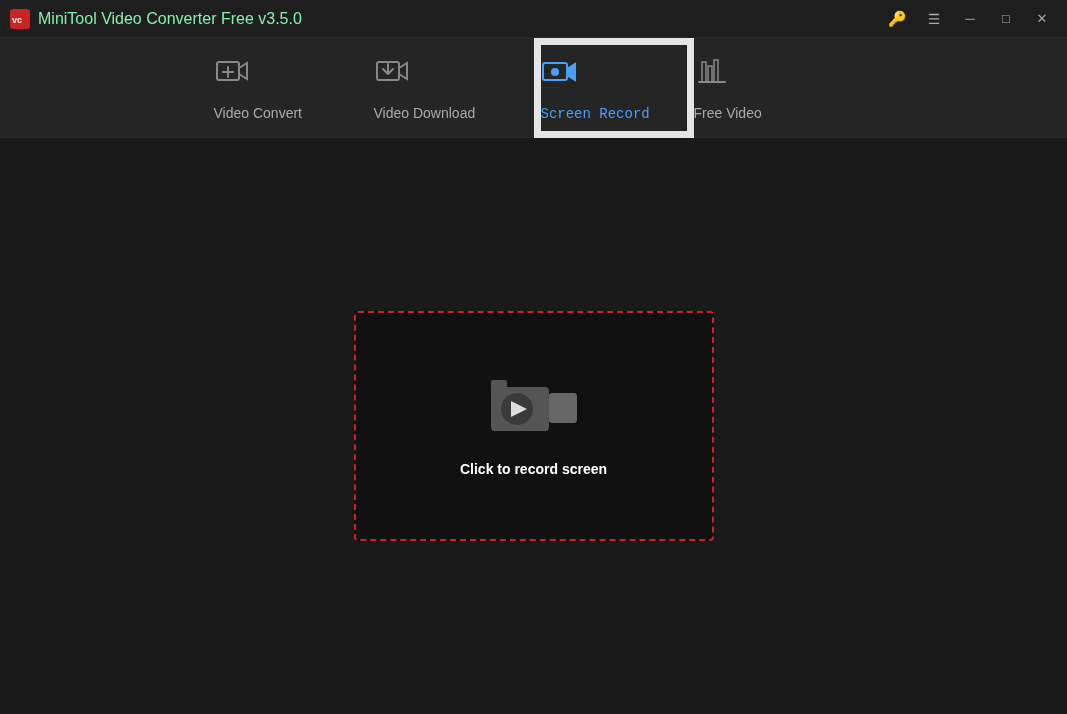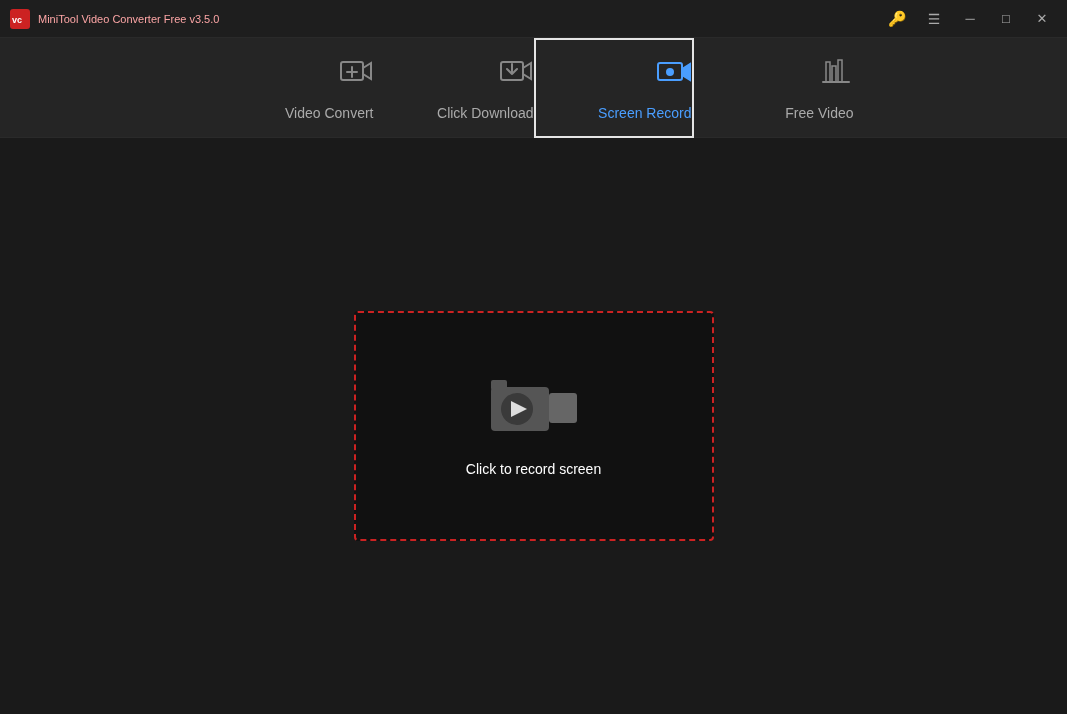--- a/index.html
+++ b/index.html
@@ -40,22 +40,22 @@
       background: #cc2222;
       border-radius: 3px;
       display: flex;
       align-items: center;
       font-size: 11px;
       font-weight: bold;
       color: white;
     }
 
     .titlebar-title {
-      color: #fca5a5;
-      font-size: 11px;
+      color: #86efac;
+      font-size: 16px;
     }
 
     .titlebar-controls {
       display: flex;
       align-items: center;
       gap: 6px;
     }
 
     .title-btn {
       width: 30px;
@@ -76,33 +76,34 @@
       justify-content: center;
       background: #252525;
       height: 100px;
       gap: 0;
       border-bottom: 1px solid #2a2a2a;
     }
 
     .nav-item {
       display: flex;
       flex-direction: column;
-      align-items: flex-end;
+      align-items: flex-start;
       justify-content: center;
       width: 160px;
       height: 100px;
       cursor: pointer;
       color: #aaaaaa;
       gap: 8px;
       position: relative;
     }
 
     .nav-item.active {
-      border: 2px solid #e5e5e5;
+      border: 7px solid #e5e5e5;
       color: #4a9eff;
+      font-family: Liberation Mono, monospace;
     }
 
     .nav-item-label {
       font-size: 14px;
     }
 
     .nav-item.active .nav-item-label {
       color: #4a9eff;
     }
 
@@ -140,21 +141,21 @@
 
     .camera-icon-wrapper {
       display: flex;
       align-items: center;
       justify-content: center;
     }
 
     .record-label {
       color: #ffffff;
       font-size: 14px;
-      font-weight: normal;
+      font-weight: bold;
     }
   </style>
 </head>
 <body>
 
 <div class="titlebar">
   <div class="titlebar-left">
     <div class="app-logo">
       <svg width="16" height="16" viewBox="0 0 16 16" fill="none">
         <rect width="16" height="16" rx="2" fill="#cc2222"></rect>
@@ -196,21 +197,21 @@
   </div>
 
   <div class="nav-item">
     <span class="nav-icon">
       <svg width="36" height="36" viewBox="0 0 36 36" fill="none" xmlns="http://www.w3.org/2000/svg">
         <rect x="3" y="8" width="22" height="18" rx="2" stroke="#888888" stroke-width="2" fill="none"></rect>
         <path d="M25 14l8-5v16l-8-5V14z" stroke="#888888" stroke-width="2" fill="none"></path>
         <path d="M9 15l5 5 5-5M14 10v10" stroke="#888888" stroke-width="2" stroke-linecap="round" stroke-linejoin="round"></path>
       </svg>
     </span>
-    <span class="nav-item-label">Click Download</span>
+    <span class="nav-item-label">Video Download</span>
   </div>
 
   <div class="nav-item active">
     <span class="nav-icon">
       <svg width="36" height="36" viewBox="0 0 36 36" fill="none" xmlns="http://www.w3.org/2000/svg">
         <rect x="2" y="9" width="24" height="17" rx="2" stroke="#4a9eff" stroke-width="2" fill="none"></rect>
         <path d="M26 15l8-5v16l-8-5V15z" stroke="#4a9eff" stroke-width="2" fill="#4a9eff"></path>
         <circle cx="14" cy="18" r="4" fill="#4a9eff"></circle>
       </svg>
     </span>

